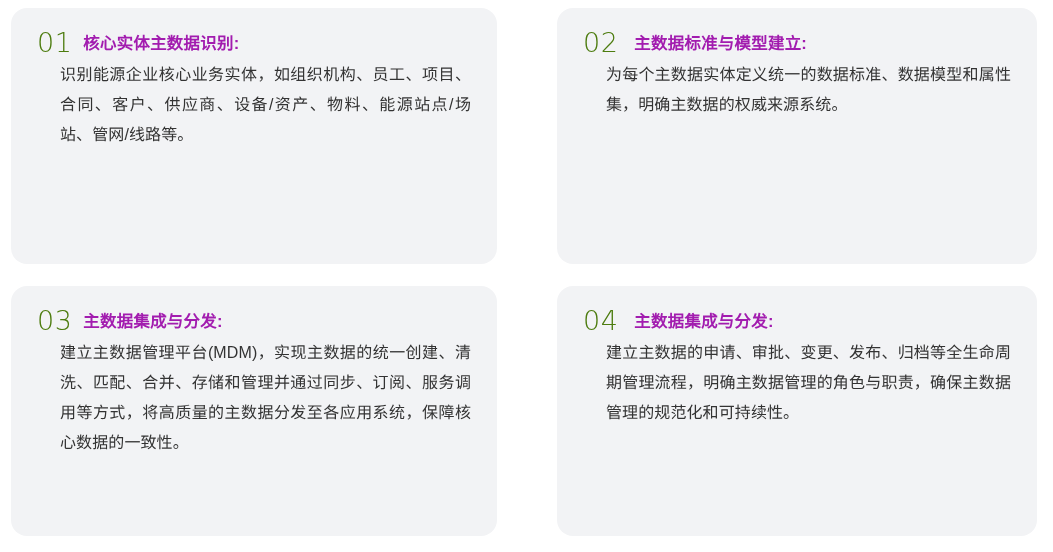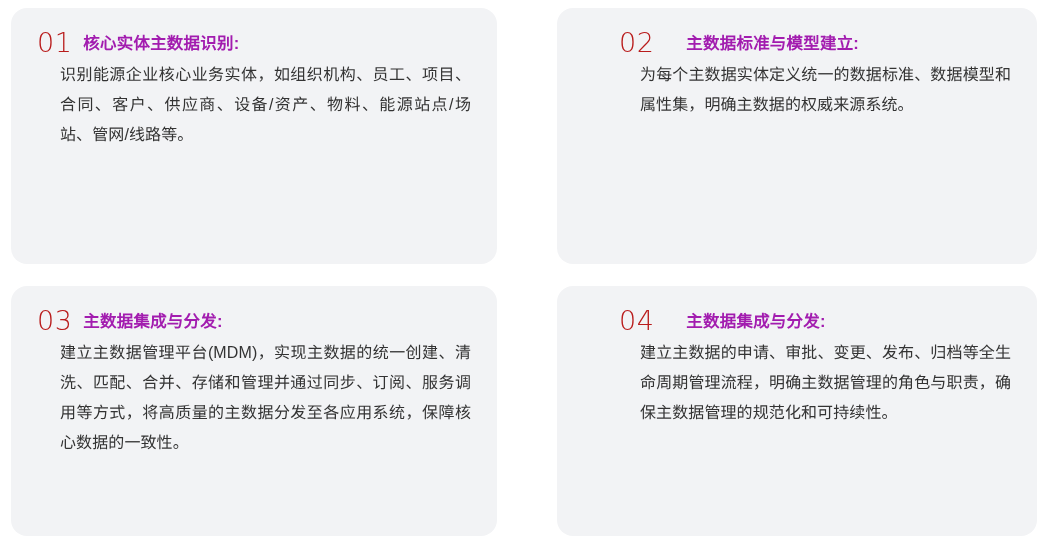--- a/index.html
+++ b/index.html
@@ -43,21 +43,21 @@
     gap: 11px;
   }
 
   .card-number {
     flex: 0 0 auto;
     font-family: "DejaVu Sans", "Liberation Sans", sans-serif;
     font-size: 27px;
     font-weight: 300;
     line-height: 26px;
     letter-spacing: 0.5px;
-    color: #b91c1c;
+    color: #4d7c0f;
     user-select: none;
   }
 
   .card-title {
     flex: 1 1 auto;
     font-size: 16.5px;
     font-weight: bold;
     line-height: 26px;
     color: #a21caf;
     letter-spacing: 0.2px;
@@ -67,25 +67,24 @@
     margin-left: 23px;
     margin-top: 4px;
     font-size: 16px;
     line-height: 30px;
     color: #333333;
     text-align: justify;
     letter-spacing: 0.1px;
   }
 
   .card-right .card-body {
-    margin-left: 57px;
+    margin-left: 23px;
   }
   .card-right .card-head {
-    gap: 32px;
-    margin-left: 36px;
+    gap: 16px;
   }
 </style>
 </head>
 <body>
 
 <div class="cards-grid">
 
   <div class="card card-left">
     <div class="card-head">
       <div class="card-number">01</div>

